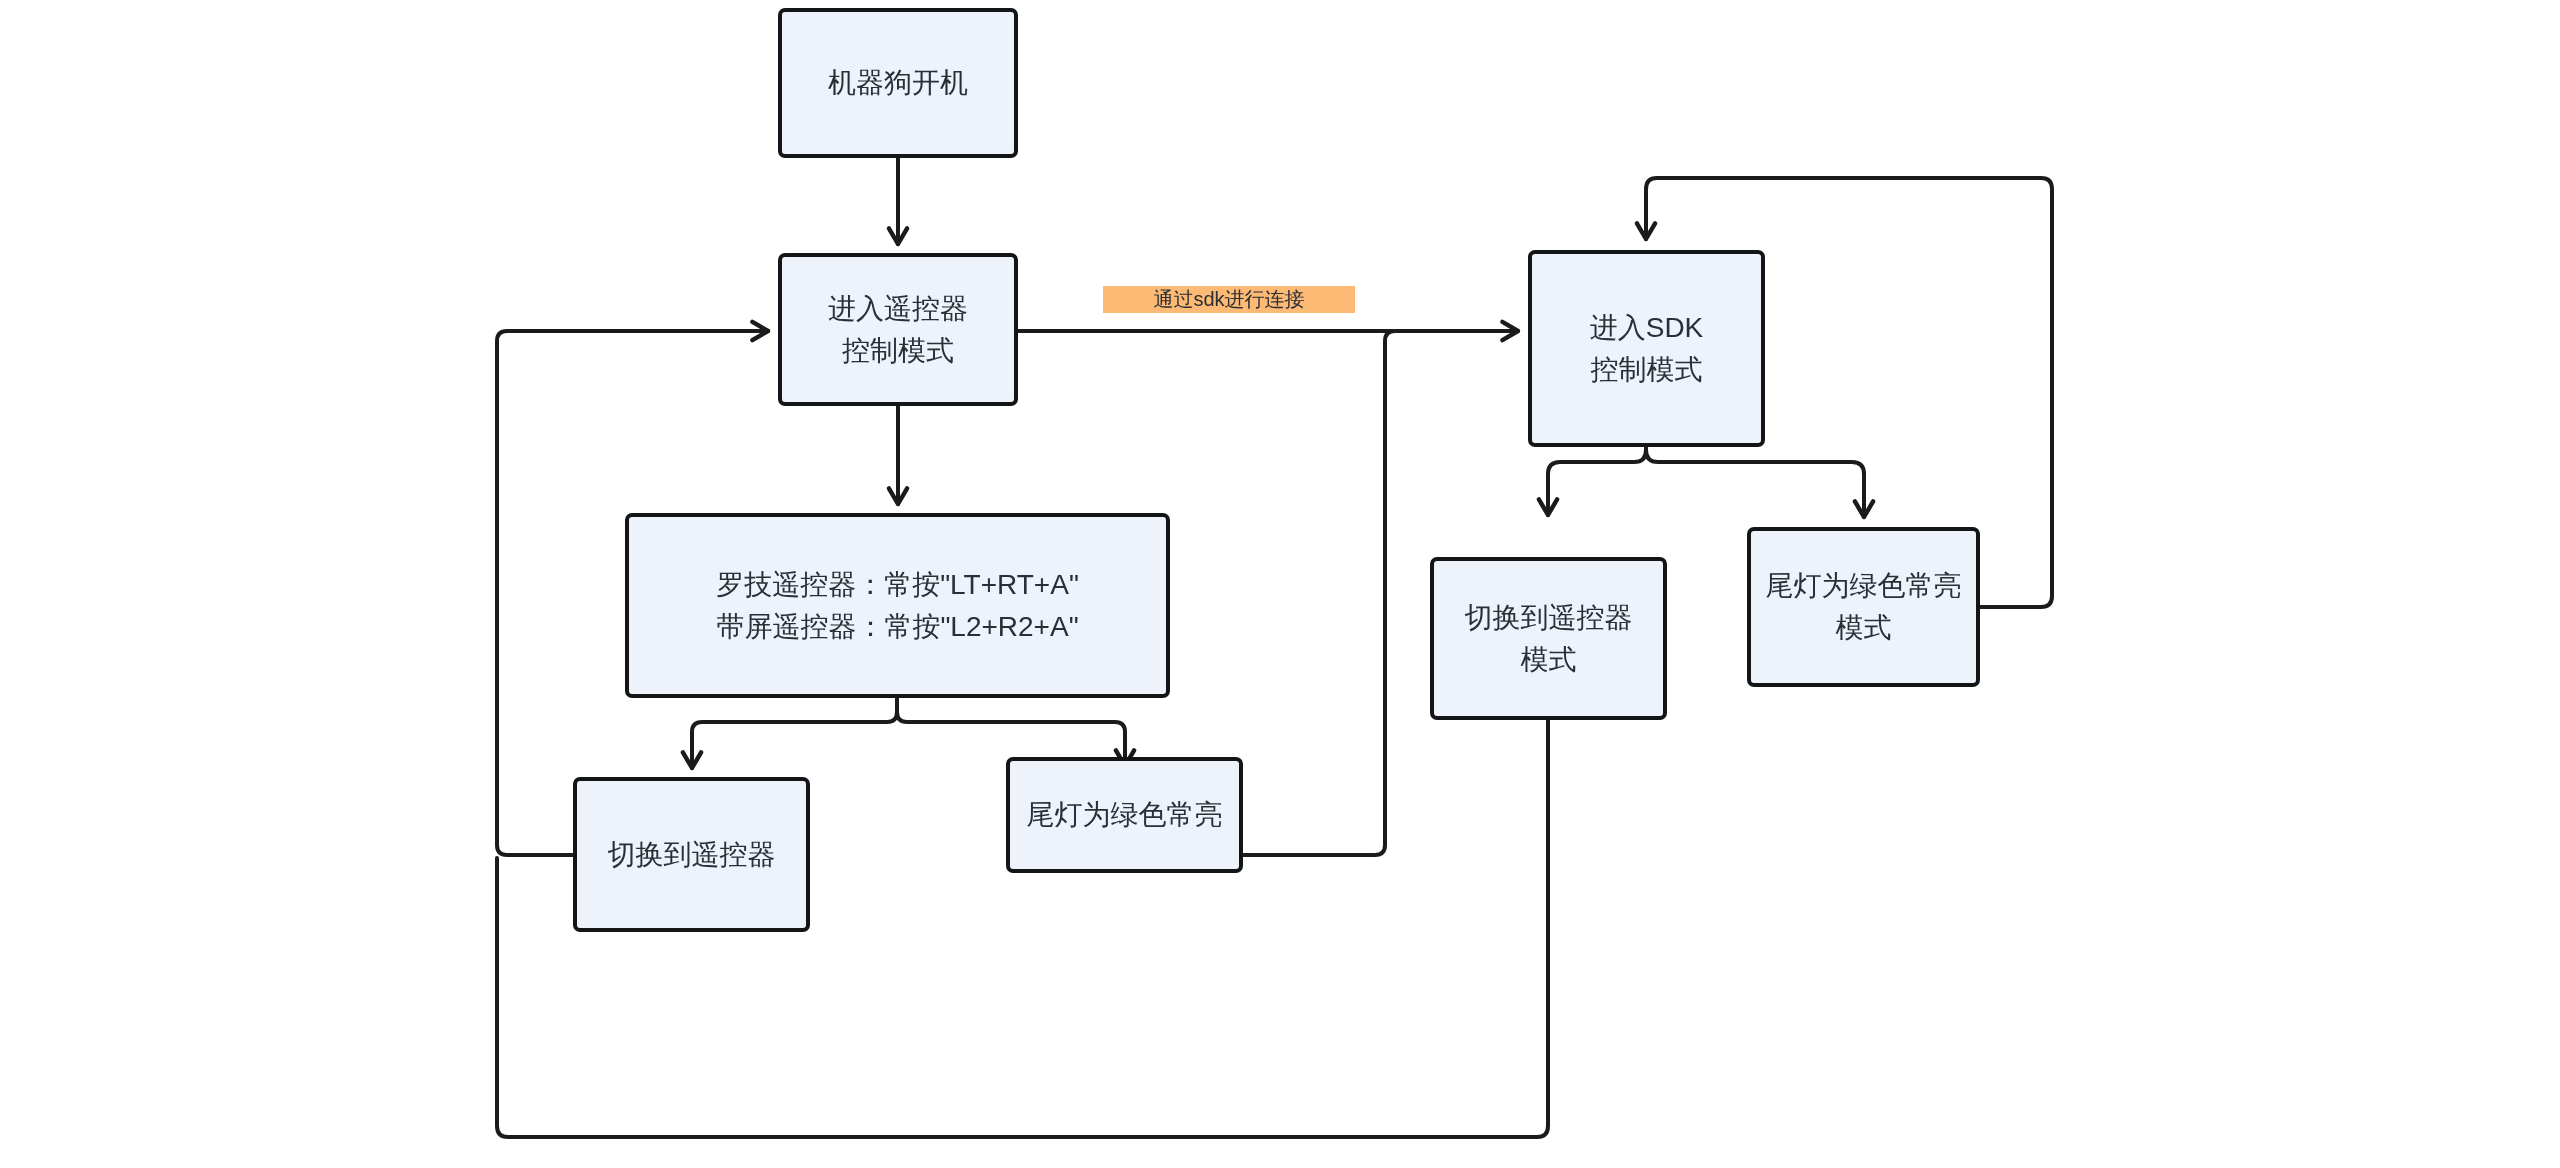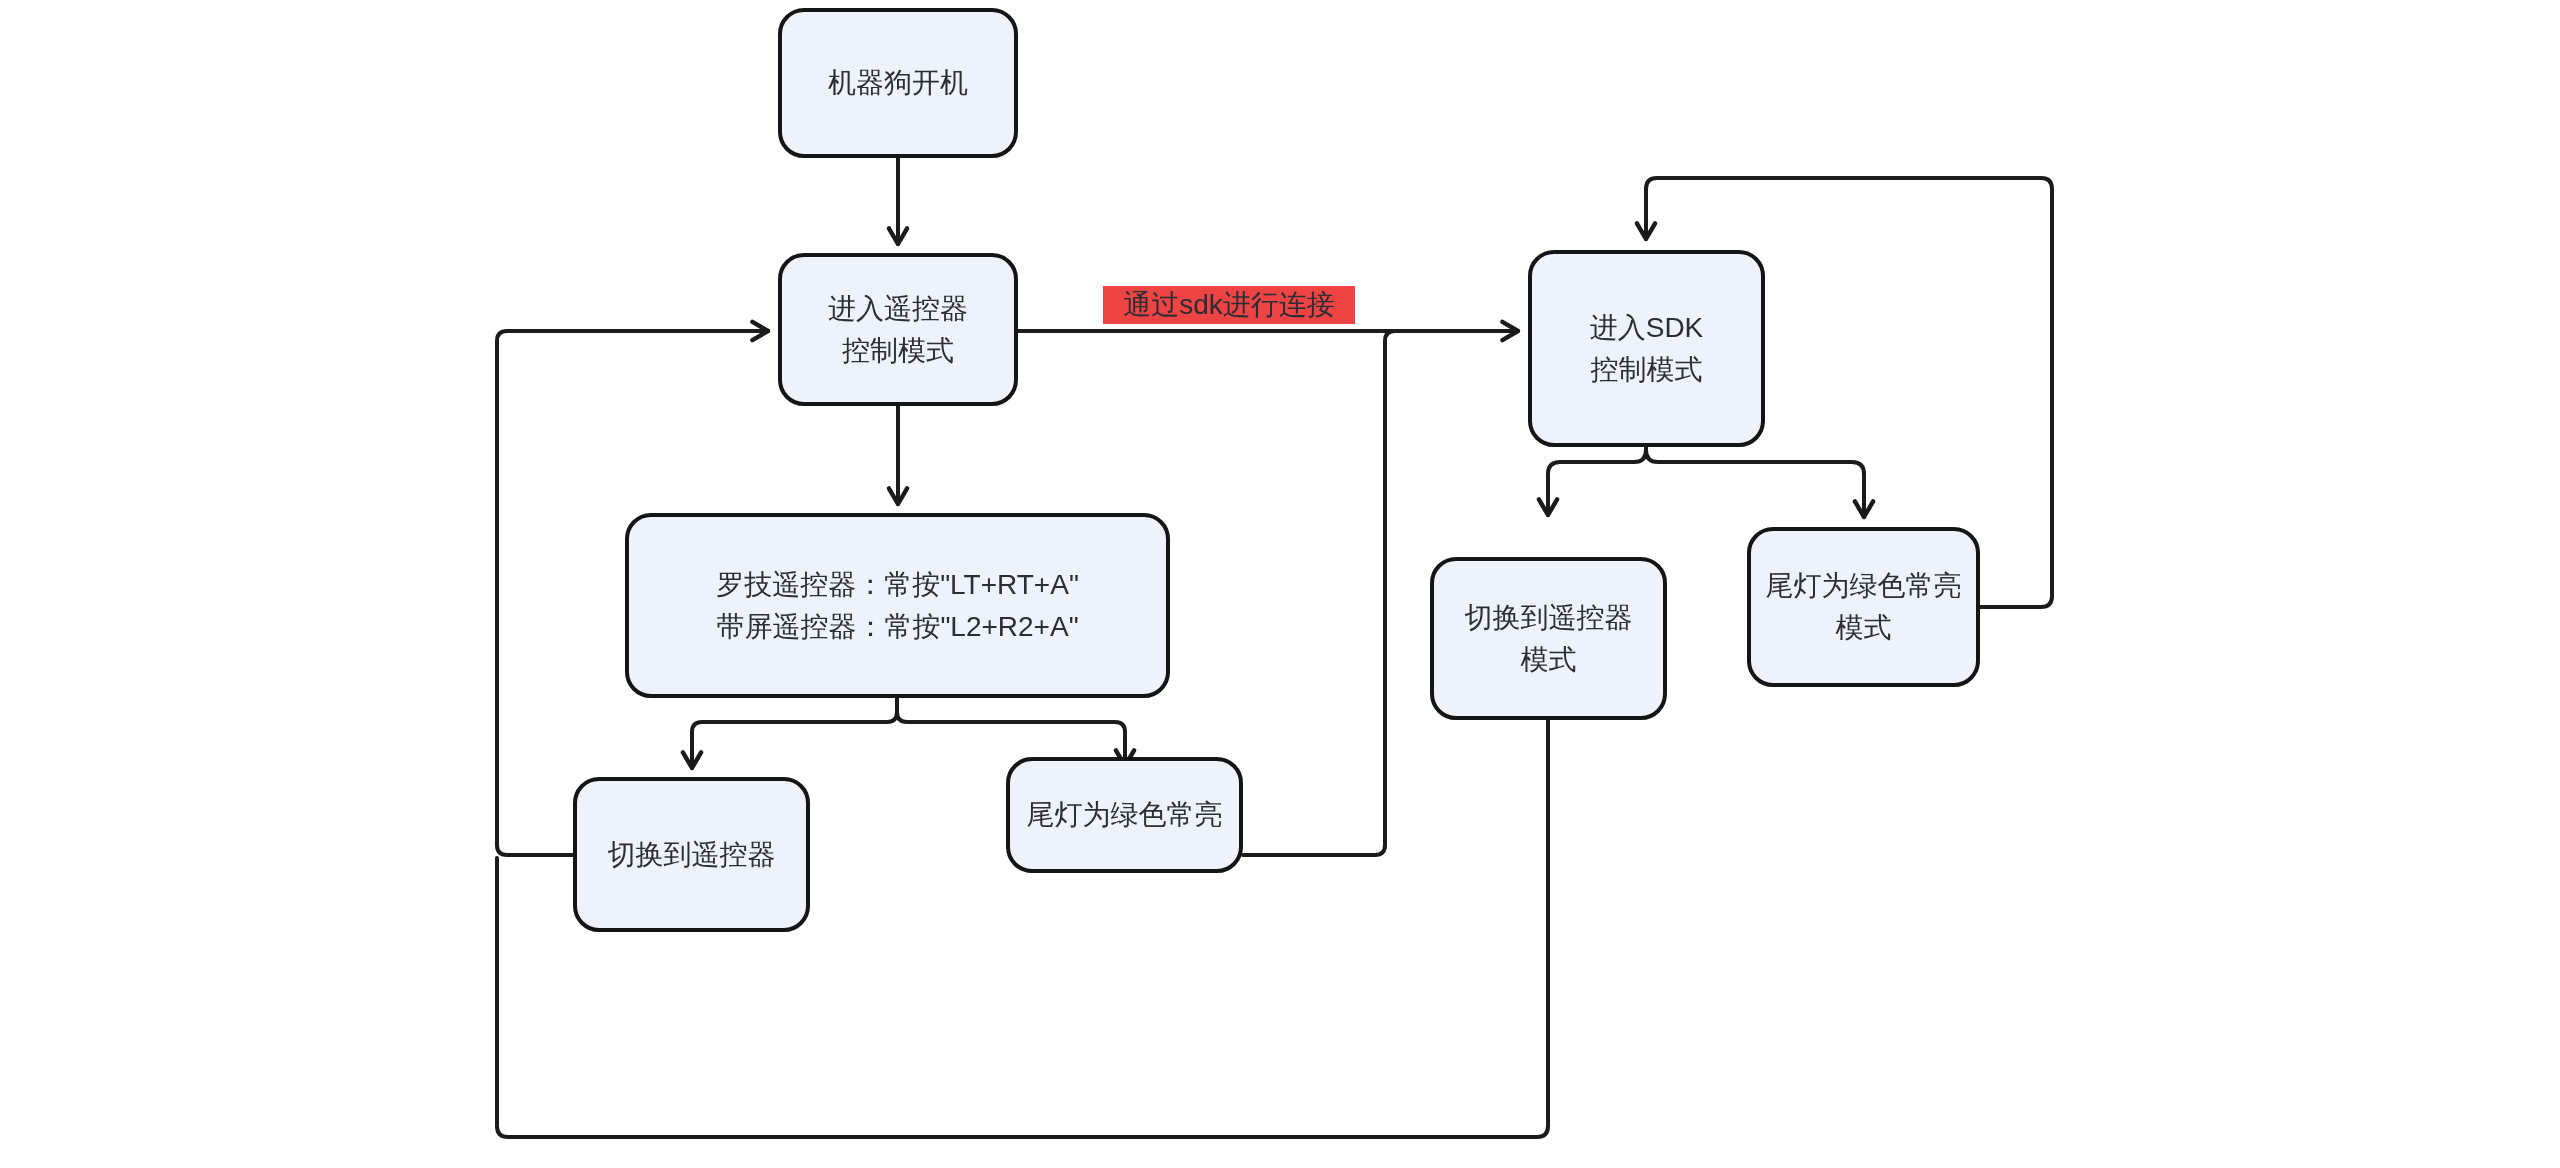--- a/index.html
+++ b/index.html
@@ -8,33 +8,33 @@
     width:2560px;height:1168px;
     background:#ffffff;
     font-family:"Liberation Sans","DejaVu Sans",sans-serif;
     overflow:hidden;
   }
   #edges{position:absolute;left:0;top:0;width:2560px;height:1168px;}
   .node{
     position:absolute;
     background:#edf2fb;
     border:4px solid #141516;
-    border-radius:26px;
+    border-radius:7px;
     display:flex;align-items:center;justify-content:center;
     text-align:center;
     font-size:28px;line-height:1.5;
     color:#2a2e35;
     white-space:pre-line;
     box-sizing:border-box;
   }
   .edge-label{
     position:absolute;
-    font-size:28px;color:#2a2e35;
+    font-size:20px;color:#2a2e35;
     text-align:center;
-    background:#ef4444;
+    background:#fdba74;
     padding:0 6px;
     white-space:nowrap;
   }
 </style>
 </head>
 <body>
 
 <div id="stage">
 
   <svg id="edges" viewBox="0 0 2560 1168" xmlns="http://www.w3.org/2000/svg">

